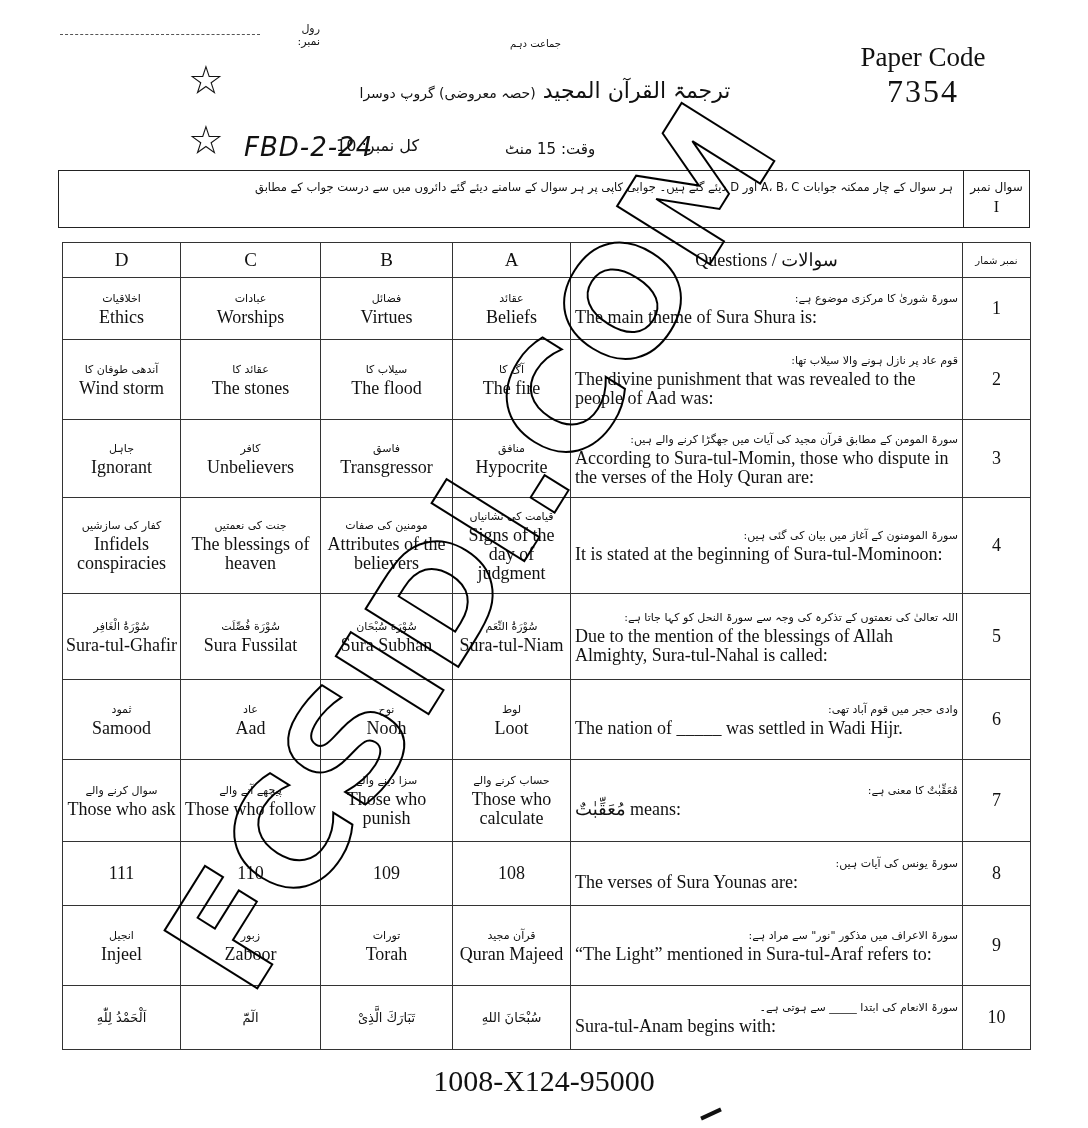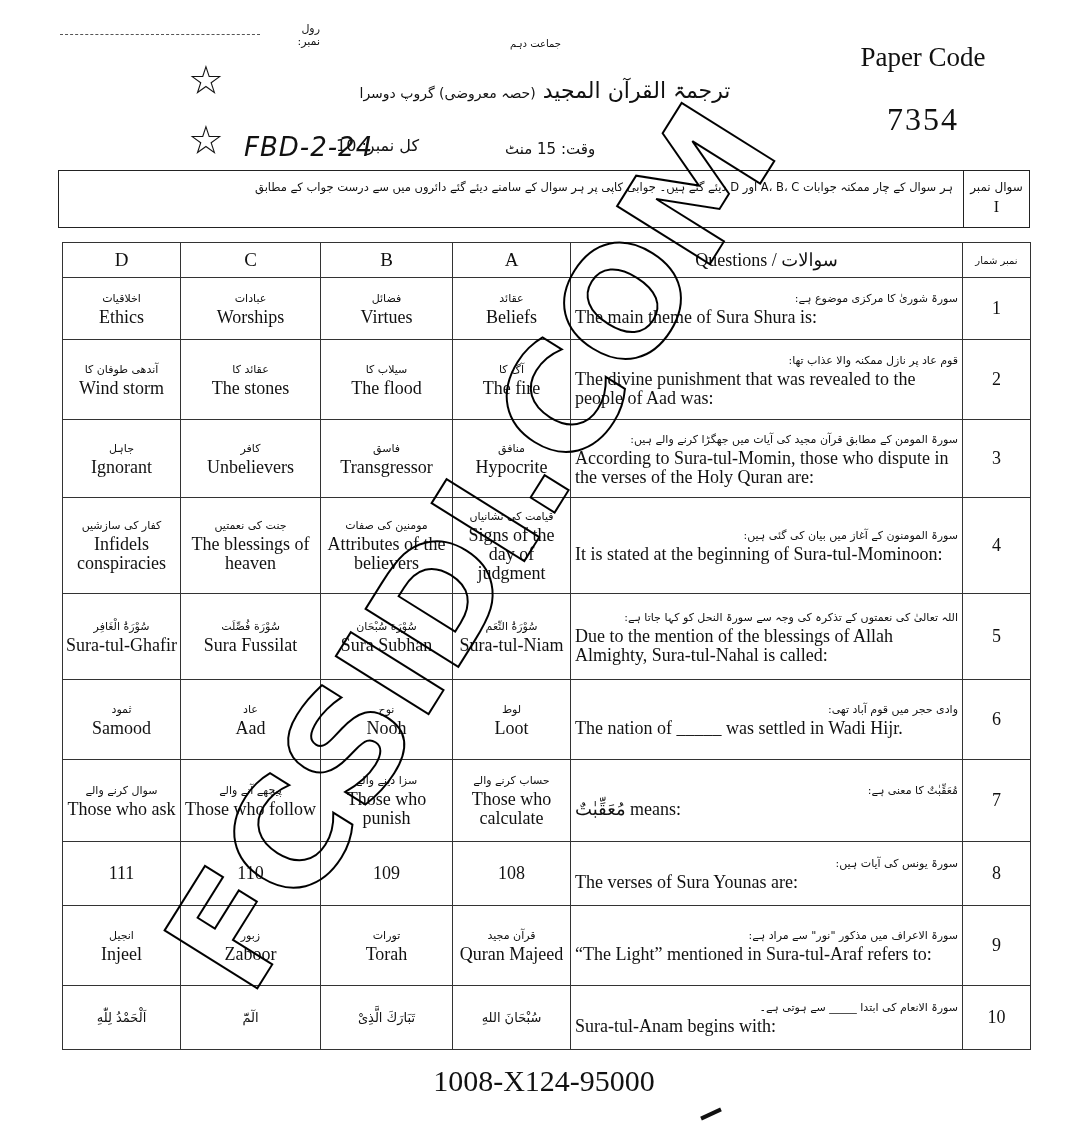--- a/index.html
+++ b/index.html
@@ -12,21 +12,21 @@
   .klass { left:510px; top:38px; font-size:10px; }
   .title-urdu { left:290px; top:78px; width:510px; text-align:center; font-size:22px; }
   .title-urdu .sub { font-size:14px; }
   .star { font-size:40px; line-height:40px; font-family:"DejaVu Sans", sans-serif; }
   .star1 { left:188px; top:60px; }
   .star2 { left:188px; top:120px; }
   .hand { left:244px; top:132px; font-size:26px; font-style:italic; font-family:"DejaVu Sans", sans-serif; font-weight:200; letter-spacing:1px; }
   .marks { left:336px; top:136px; font-size:16px; }
   .time { left:505px; top:140px; font-size:15px; }
   .obj { left:838px; top:40px; width:170px; text-align:center; font-size:27px; line-height:34px; }
-  .obj .code { font-size:32px; letter-spacing:2px;margin-top:28px; }
+  .obj .code { font-size:32px; letter-spacing:2px; }
   .instr { left:58px; top:170px; width:972px; height:58px; border:1.5px solid #222; box-sizing:border-box; }
   .instr .text { position:absolute; left:6px; top:4px; width:888px; font-size:11.5px; line-height:24px; text-align:right; }
   .instr .qno { position:absolute; right:0; top:0; width:66px; height:100%; border-left:1.5px solid #222; text-align:center; font-size:12px; line-height:20px; padding-top:6px; box-sizing:border-box; }
   .qno .num { font-family:"Liberation Serif", serif; font-size:16px; direction:ltr; display:block; }
   table.mcq { position:absolute; left:62px; top:242px; border-collapse:collapse; width:968px; table-layout:fixed; }
   table.mcq td, table.mcq th { border:1px solid #333; text-align:center; vertical-align:middle; padding:0 3px; }
   table.mcq th { height:34px; font-weight:normal; font-size:19px; }
   table.mcq th.qhead { font-size:18px; }
   table.mcq th.nohead { font-size:10px; }
   .opt .ur { display:block; font-size:11px; line-height:16px; margin-bottom:1px; }
@@ -133,21 +133,21 @@
         </td>
       <td class="opt">
           <span class="ur urdu">سیلاب کا</span>
           <span class="en">The flood</span>
         </td>
       <td class="opt">
           <span class="ur urdu">آگ کا</span>
           <span class="en">The fire</span>
         </td>
       <td class="qcell">
-          <span class="ur urdu">قوم عاد پر نازل ممکنہ والا عذاب تھا:</span>
+          <span class="ur urdu">قوم عاد پر نازل ہونے والا سیلاب تھا:</span>
           <span class="en">The divine punishment that was revealed to the people of Aad was:</span>
         </td>
       <td class="no">2</td>
     </tr>
 
     <tr style="height:78px">
       <td class="opt">
           <span class="ur urdu">جاہل</span>
           <span class="en">Ignorant</span>
         </td>

